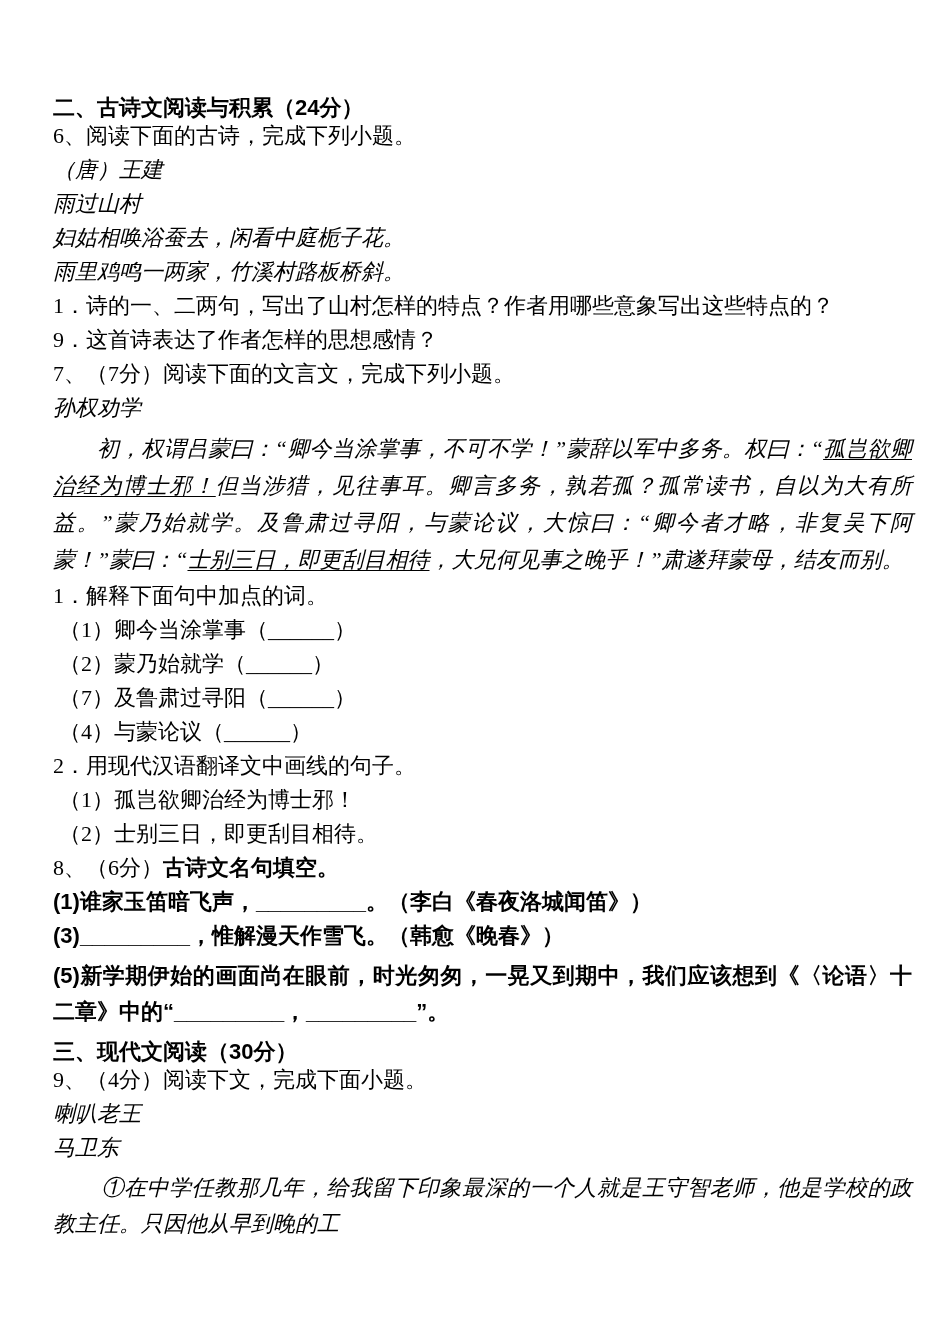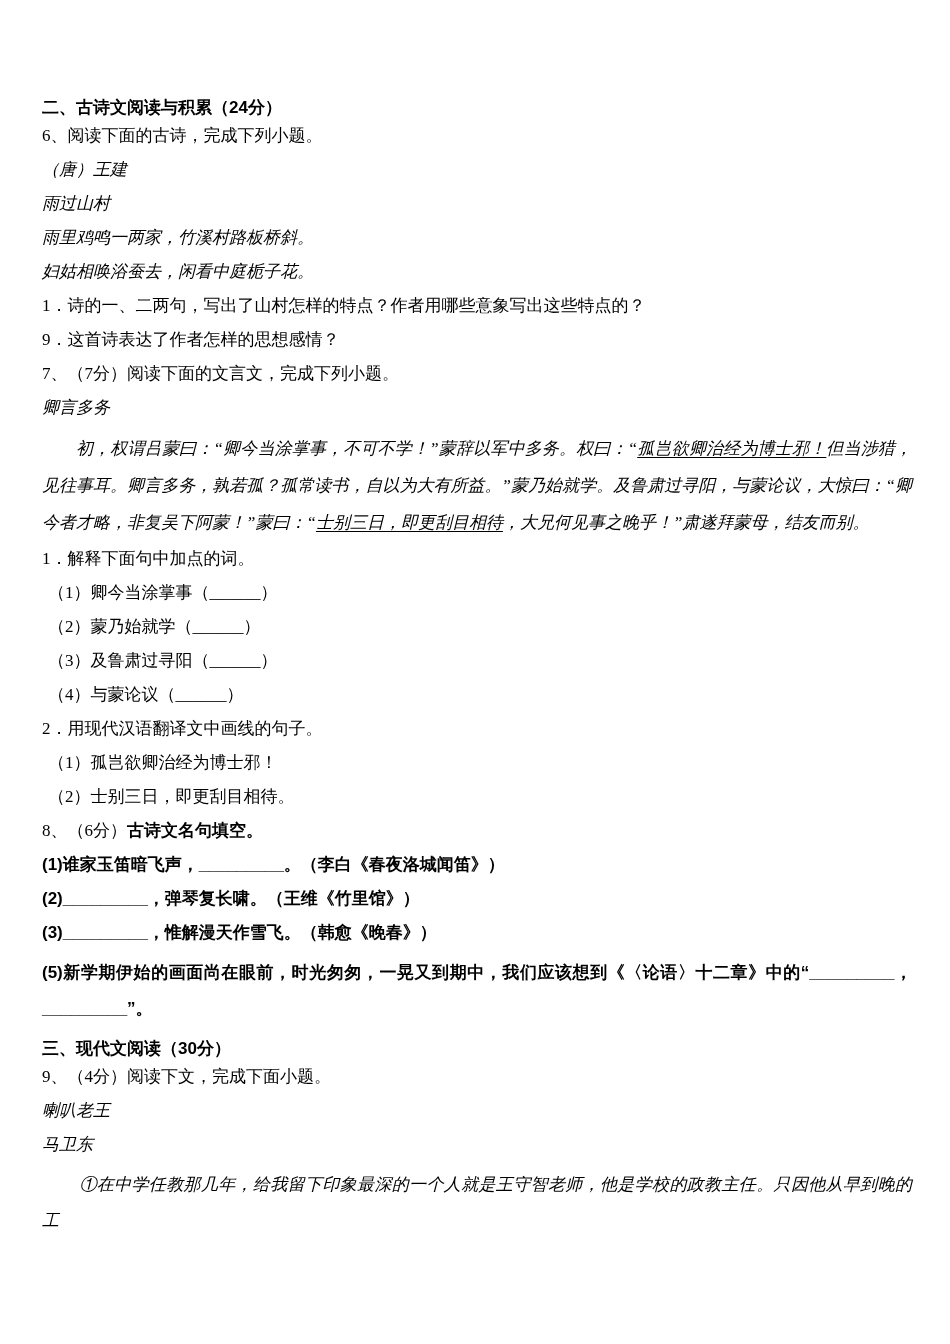--- a/index.html
+++ b/index.html
@@ -10,23 +10,23 @@
     color: #000000;
     font-family: "Liberation Serif", serif;
     overflow: hidden;
   }
   .page {
     width: 874px;
     padding: 96px 38px 0 38px;
     box-sizing: content-box;
   }
   .page p {
-    margin: 0 0 10px 4px;
+    margin: 0 0 10px 15px;
     line-height: 24px;
-    font-size: 17px;
+    font-size: 22px;
     white-space: normal;
   }
   .hei {
     font-family: "Liberation Sans", sans-serif;
     font-weight: bold;
   }
   .heading {
     font-size: 18px;
     margin-bottom: 4px !important;
   }
@@ -59,43 +59,42 @@
 </head>
 <body>
 
 <div class="page">
 
   <p class="hei heading">二、古诗文阅读与积累（24分）</p>
 
   <p>6、阅读下面的古诗，完成下列小题。</p>
   <p class="kai">（唐）王建</p>
   <p class="kai">雨过山村</p>
+  <p class="kai">妇姑相唤浴蚕去，闲看中庭栀子花。</p>
   <p class="kai">雨里鸡鸣一两家，竹溪村路板桥斜。</p>
-  <p class="kai">妇姑相唤浴蚕去，闲看中庭栀子花。</p>
   <p>1．诗的一、二两句，写出了山村怎样的特点？作者用哪些意象写出这些特点的？</p>
   <p>9．这首诗表达了作者怎样的思想感情？</p>
 
   <p>7、（7分）阅读下面的文言文，完成下列小题。</p>
-  <p class="kai">卿言多务</p>
+  <p class="kai">孙权劝学</p>
   <p class="kai passage"><span>初，权谓吕蒙曰：“卿今当涂掌事，不可不学！”蒙辞以军中多务。权曰：“</span><span class="u">孤岂欲卿治经为博士邪！</span><span>但当涉猎，见往事耳。卿言多务，孰若孤？孤常读书，自以为大有所益。”蒙乃始就学。及鲁肃过寻阳，与蒙论议，大惊曰：“卿今者才略，非复吴下阿蒙！”蒙曰：“</span><span class="u">士别三日，即更刮目相待</span><span>，大兄何见事之晚乎！”肃遂拜蒙母，结友而别。</span></p>
 
   <p>1．解释下面句中加点的词。</p>
   <p class="subitem">（1）卿今当涂掌事（______）</p>
   <p class="subitem">（2）蒙乃始就学（______）</p>
-  <p class="subitem">（3）及鲁肃过寻阳（______）</p>
+  <p class="subitem">（7）及鲁肃过寻阳（______）</p>
   <p class="subitem">（4）与蒙论议（______）</p>
 
   <p>2．用现代汉语翻译文中画线的句子。</p>
   <p class="subitem">（1）孤岂欲卿治经为博士邪！</p>
   <p class="subitem">（2）士别三日，即更刮目相待。</p>
 
 
   <p><span>8、（6分）</span><span class="hei">古诗文名句填空。</span></p>
   <p class="hei">(1)谁家玉笛暗飞声，_________。（李白《春夜洛城闻笛》）</p>
-  <p class="hei">(2)_________，弹琴复长啸。（王维《竹里馆》）</p>
   <p class="hei">(3)_________，惟解漫天作雪飞。（韩愈《晚春》）</p>
   <p class="hei multi">(5)新学期伊始的画面尚在眼前，时光匆匆，一晃又到期中，我们应该想到《〈论语〉十二章》中的“_________，_________”。</p>
 
   <p class="hei heading">三、现代文阅读（30分）</p>
   <p>9、（4分）阅读下文，完成下面小题。</p>
   <p class="kai">喇叭老王</p>
   <p class="kai">马卫东</p>
   <p class="kai essay">①在中学任教那几年，给我留下印象最深的一个人就是王守智老师，他是学校的政教主任。只因他从早到晚的工</p>
 
 </div>

